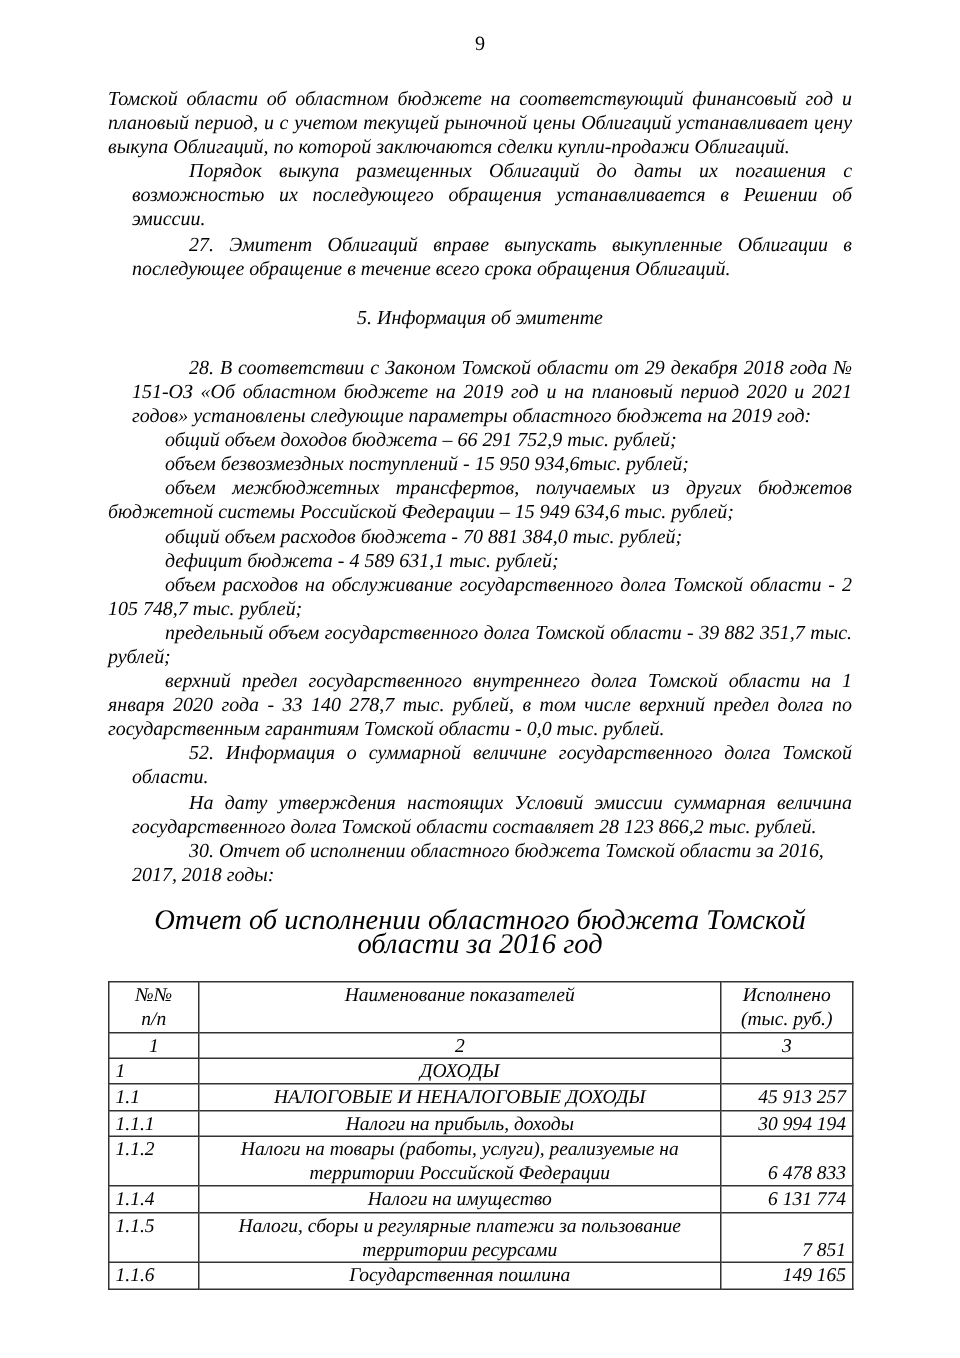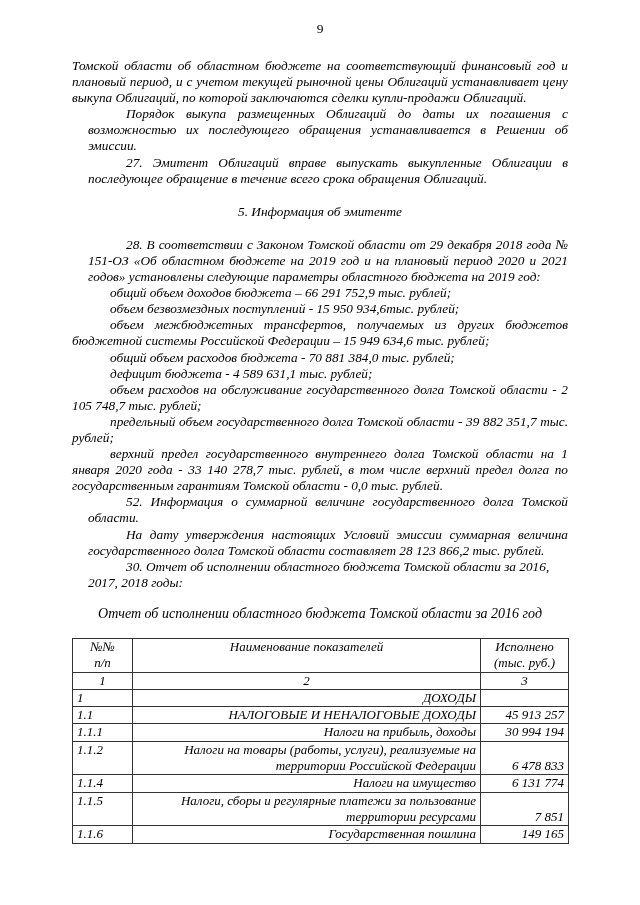--- a/index.html
+++ b/index.html
@@ -73,21 +73,21 @@
   .section-heading {
     text-align: center;
     text-indent: 0;
     font-size: 13.3px;
     line-height: 16.1px;
   }
 
   .table-caption {
     text-align: center;
     text-indent: 0;
-    font-size: 14px;
+    font-size: 19px;
     line-height: 16.1px;
   }
 
   
   table.report {
     border-collapse: collapse;
     width: 496px;
     margin-top: 16px;
     table-layout: fixed;
     font-size: 13.0px;
@@ -106,21 +106,21 @@
   .col-val   { width: 88px; }
 
   .th-center {
     text-align: center;
     vertical-align: middle;
   }
   .th-num-line1, .th-num-line2 { display: block; text-align: center; }
   .th-val-line1, .th-val-line2 { display: block; }
 
   td.c-num   { text-align: left;  padding-left: 5px; }
-  td.c-name  { text-align: right;  padding-left: 5px; }
+  td.c-name  { text-align: center;  padding-left: 5px; }
   td.c-val   { text-align: right; padding-right: 5px; vertical-align: bottom; }
 
   tr.numbering td { text-align: center; }
   tr.numbering td.c-num { text-align: center; }
   tr.numbering td.c-name { text-align: center; }
   tr.numbering td.c-val { text-align: center; }
 
   td.two-line { height: 32.6px; margin-top: 29px; }
   td.c-val.two-line { vertical-align: bottom; }
 </style>

